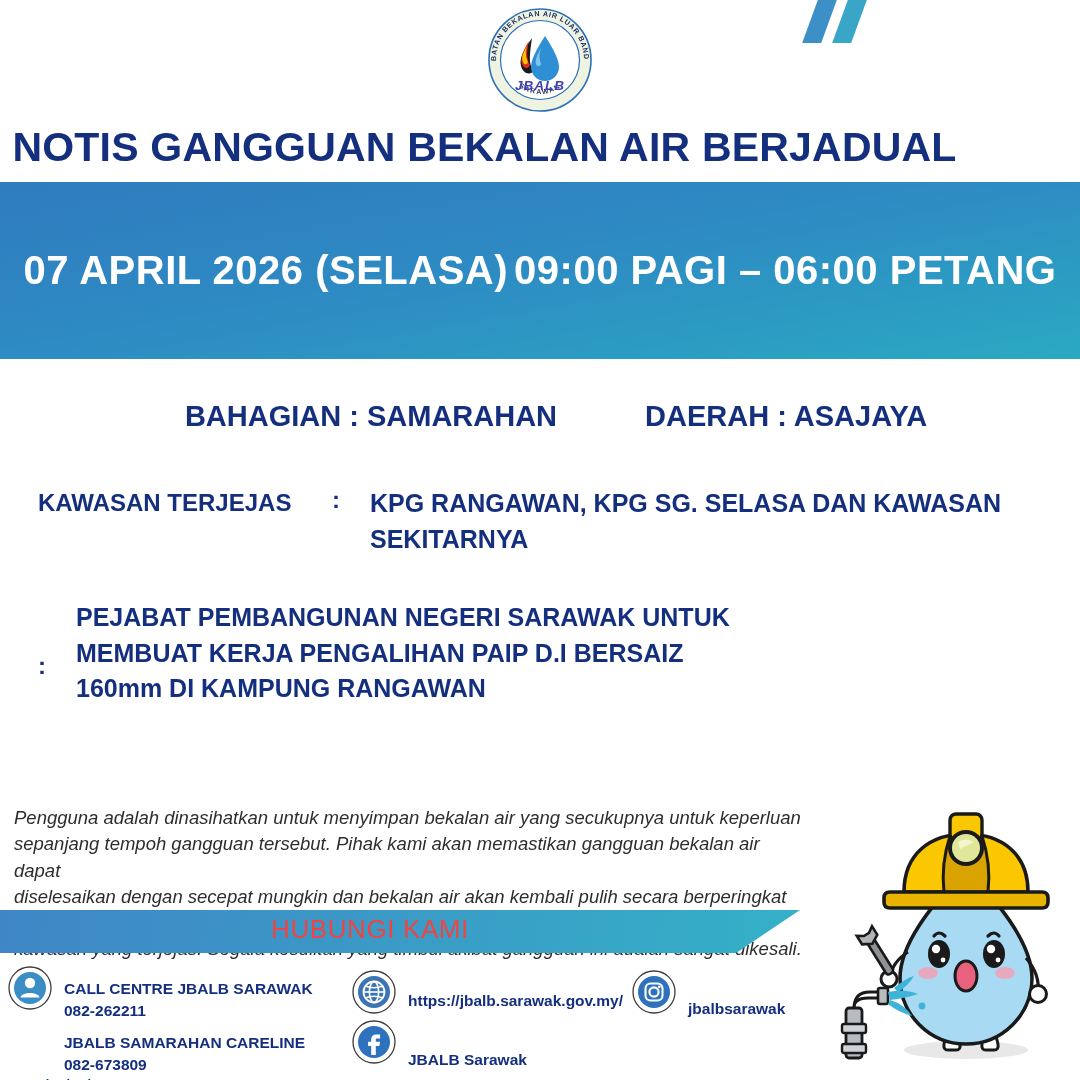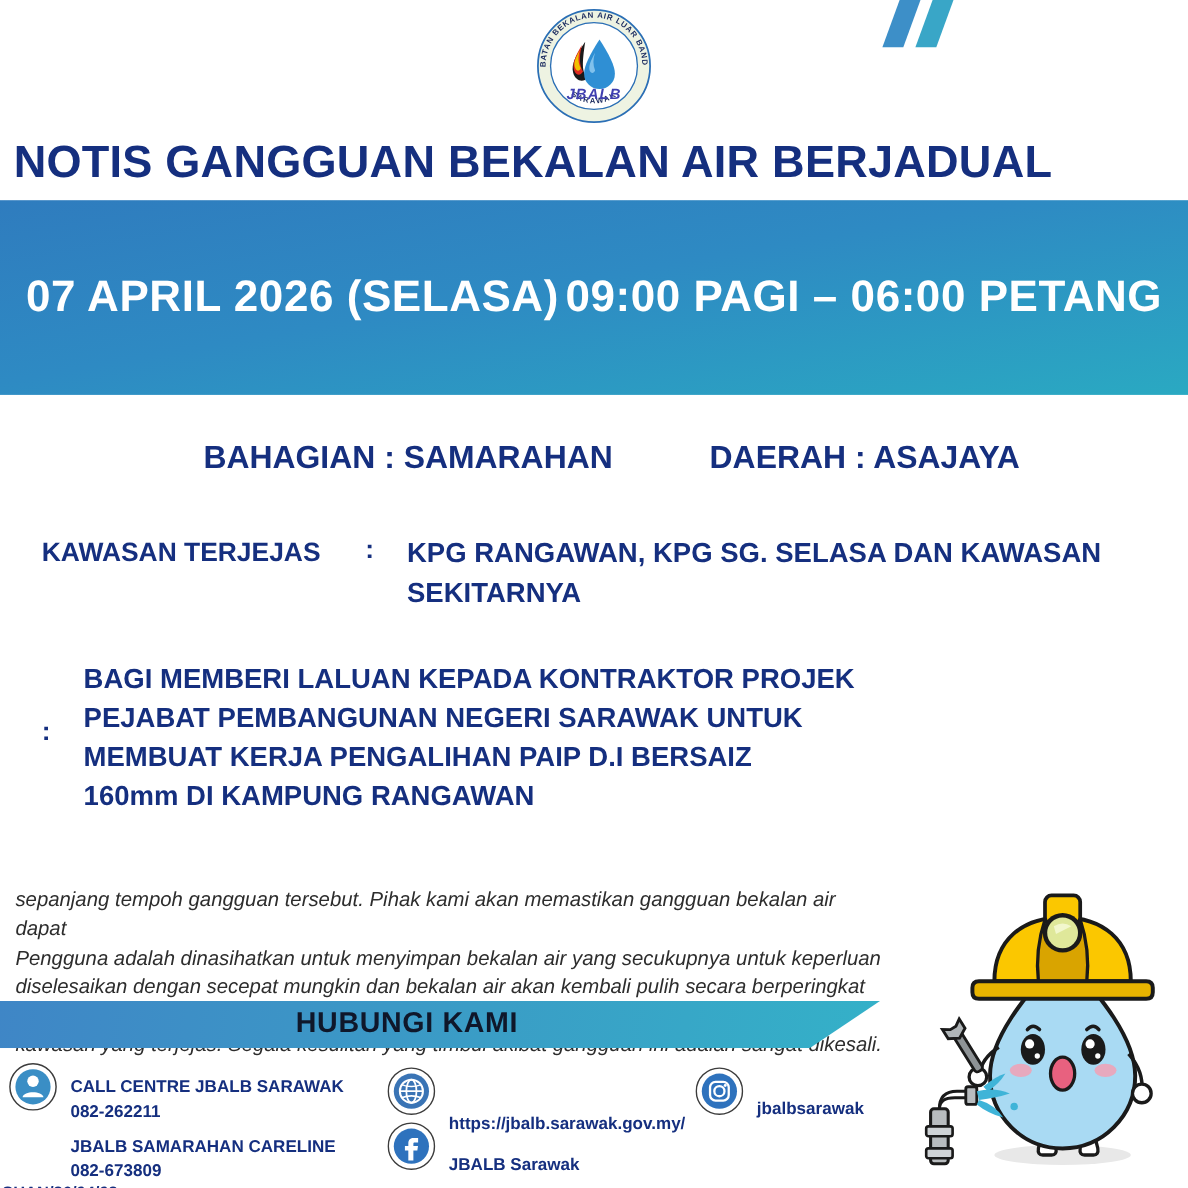--- a/index.html
+++ b/index.html
@@ -120,23 +120,23 @@
   .contact-bar-body {
     position: absolute;
     inset: 0;
     background: linear-gradient(100deg, #3f86c6 0%, #3a9dc6 55%, #34b1c8 100%);
     clip-path: polygon(0 0, 100% 0, 92% 100%, 0 100%);
   }
   .contact-bar-label {
     position: absolute;
     top: 0; left: 0; width: 740px; height: 39px;
     display: flex; align-items: center; justify-content: center;
-    color: #0f172a;
+    color: #ef4444;
     font-size: 26px;
-    font-weight: bold;
+    font-weight: normal;
     letter-spacing: 0.6px;
   }
   .slash {
     position: absolute;
     top: 0;
     width: 19px; height: 43px;
     transform: skewX(-20deg);
   }
   .slash.s1 { left: 810px; background: #3d8fc8; }
   .slash.s2 { left: 840px; background: #39a6c7; }
@@ -161,21 +161,21 @@
     white-space: nowrap;
     margin-top: 16px;
   }
 
   .person-icon { top: 8px; left: 8px; }
   .callcentre  { top: 4px;  left: 64px; }
   .careline    { top: 58px; left: 64px; }
   .refcode     { top: 100px; left: 2px; font-size: 15px; }
 
   .globe-icon  { top: 12px; left: 352px; }
-  .web-text    { top: 37px; left: 408px; }
+  .web-text    { top: 16px; left: 408px; }
   .fb-icon     { top: 62px; left: 352px; }
   .fb-text     { top: 75px; left: 408px; }
   .ig-icon     { top: 12px; left: 632px; }
   .ig-text     { top: 24px; left: 688px; }
 
   
   .mascot {
     position: absolute;
     top: 792px; left: 838px;
     width: 236px; height: 288px;
@@ -225,30 +225,29 @@
   <div class="info-colon">:</div>
   <div class="info-value">
     <div>KPG RANGAWAN, KPG SG. SELASA DAN KAWASAN</div>
     <div>SEKITARNYA</div>
   </div>
 </div>
 
 <div class="info-row desc">
   <div class="info-colon">:</div>
   <div class="info-value">
-    <div>BAGI MEMBERI LALUAN KEPADA KONTRAKTOR PROJEK</div>
     <div>PEJABAT PEMBANGUNAN NEGERI SARAWAK UNTUK</div>
     <div>MEMBUAT KERJA PENGALIHAN PAIP D.I BERSAIZ</div>
     <div>160mm DI KAMPUNG RANGAWAN</div>
   </div>
 </div>
 
 <div class="advisory">
+  <div>Pengguna adalah dinasihatkan untuk menyimpan bekalan air yang secukupnya untuk keperluan</div>
   <div>sepanjang tempoh gangguan tersebut. Pihak kami akan memastikan gangguan bekalan air dapat</div>
-  <div>Pengguna adalah dinasihatkan untuk menyimpan bekalan air yang secukupnya untuk keperluan</div>
   <div>diselesaikan dengan secepat mungkin dan bekalan air akan kembali pulih secara berperingkat di</div>
   <div>kawasan yang terjejas. Segala kesulitan yang timbul akibat gangguan ini adalah sangat dikesali.</div>
 </div>
 
 <div class="contact-bar">
   <div class="contact-bar-body"></div>
   <div class="contact-bar-label">HUBUNGI KAMI</div>
 </div>
 <div class="slash s1"></div>
 <div class="slash s2"></div>

